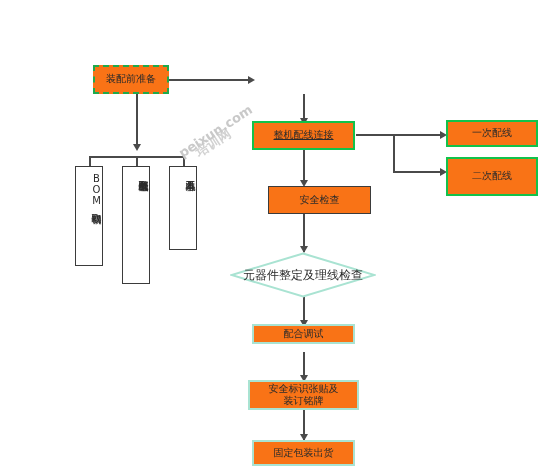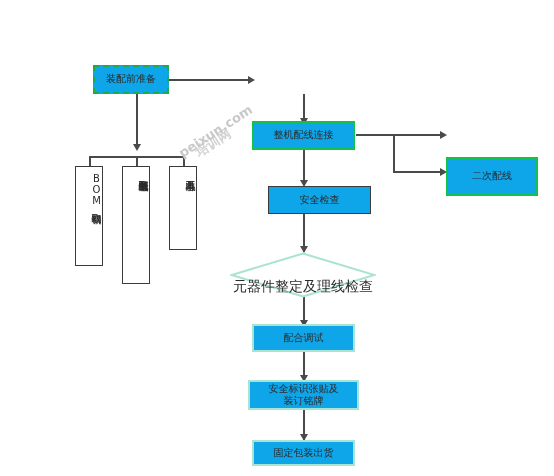--- a/index.html
+++ b/index.html
@@ -29,21 +29,21 @@
     font-weight: bold;
     color: #3a3a3a;
     letter-spacing: 1px;
     white-space: nowrap;
   }
 
   
   .node {
     position: absolute;
     box-sizing: border-box;
-    background: #0ea5e9;
+    background: #f97316;
     display: flex;
     align-items: center;
     justify-content: center;
     text-align: center;
     font-size: 10px;
     color: #2b2b2b;
     line-height: 1.25;
     z-index: 4;
   }
   .node .lbl { display: block; }
@@ -88,26 +88,26 @@
   }
 
   
   .diamond-wrap {
     position: absolute;
     z-index: 4;
   }
   .diamond-wrap svg { display: block; }
   .diamond-label {
     position: absolute;
-    left: 0; top: 12px;
+    left: 0; top: 0;
     width: 100%; height: 100%;
     display: flex;
     align-items: center;
     justify-content: center;
-    font-size: 14px;
+    font-size: 12px;
     color: #2b2b2b;
     white-space: nowrap;
   }
 
   
   .conn {
     position: absolute;
     background: #4a4a4a;
     z-index: 1;
   }
@@ -216,41 +216,44 @@
     </div>
   </div>
 
   <div class="node-vert" style="left:169px; top:166px; width:28px; height:84px;">
     <div class="vwrap">
       <span class="vtext">准备电工工具</span>
     </div>
   </div>
 
 
-  <div class="node brd-green" style="left:252px; top:121px; width:103px; height:29px;">
+  <div class="node brd-green" style="left:252px; top:121px; width:103px; height:29px;text-decoration:underline;">
     <span class="lbl">整机配线连接</span>
   </div>
 
+  <div class="node brd-green" style="left:446px; top:120px; width:92px; height:27px;">
+    <span class="lbl">一次配线</span>
+  </div>
 
   <div class="node brd-green" style="left:446px; top:157px; width:92px; height:39px;">
     <span class="lbl">二次配线</span>
   </div>
 
   <div class="node brd-dark" style="left:252px; top:186px; width:103px; height:28px;">
     <span class="lbl">安全检查</span>
   </div>
 
   <div class="diamond-wrap" style="left:230px; top:252px; width:146px; height:46px;">
     <svg width="146" height="46" viewBox="0 0 146 46">
       <polygon points="73,1.5 144.5,23 73,44.5 1.5,23" fill="#ffffff" stroke="#a9e3d2" stroke-width="2"></polygon>
     </svg>
     <div class="diamond-label">元器件整定及理线检查</div>
   </div>
 
-  <div class="node brd-teal" style="left:252px; top:324px; width:103px; height:28px;">
+  <div class="node brd-teal" style="left:252px; top:324px; width:103px; height:20px;">
     <span class="lbl">配合调试</span>
   </div>
 
   <div class="node brd-teal" style="left:248px; top:380px; width:111px; height:30px; flex-direction:column;">
     <span class="lbl">安全标识张贴及</span>
     <span class="lbl">装订铭牌</span>
   </div>
 
   <div class="node brd-teal" style="left:252px; top:440px; width:103px; height:26px;">
     <span class="lbl">固定包装出货</span>

